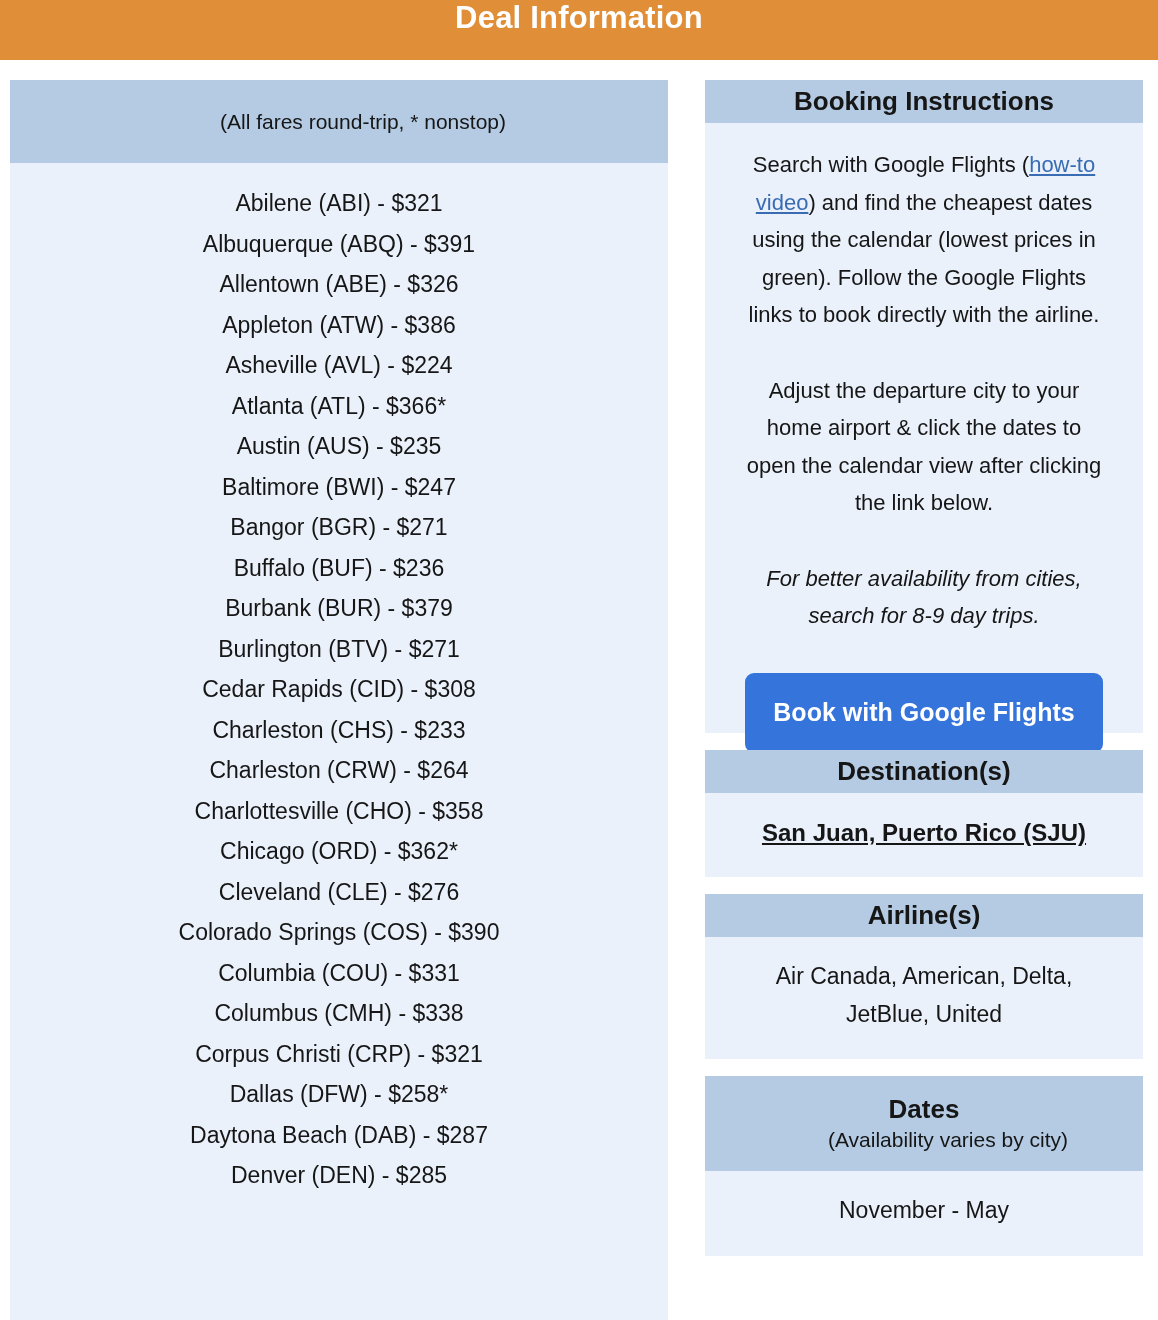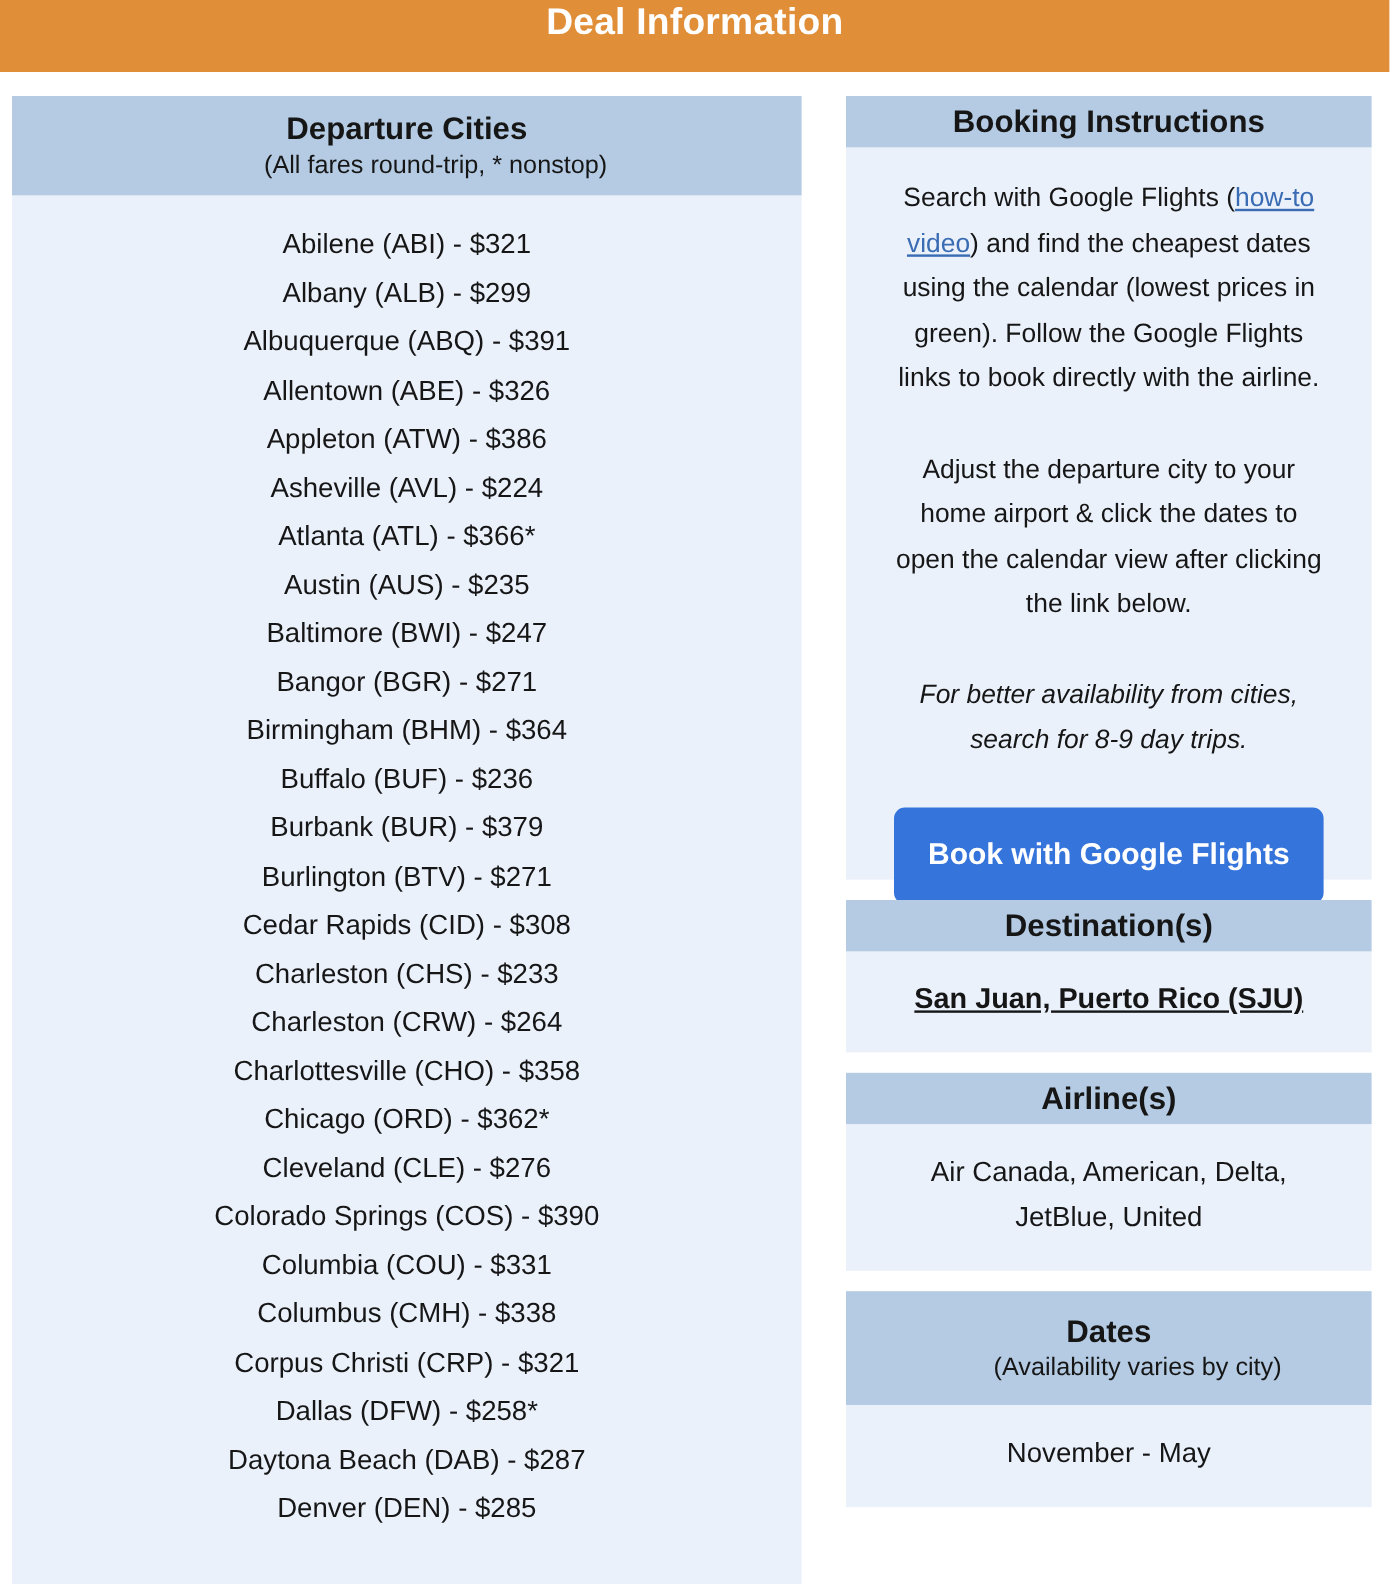--- a/index.html
+++ b/index.html
@@ -87,35 +87,32 @@
 <body>
 
 <header class="top-bar">
   <h1>Deal Information</h1>
 </header>
 
 <div class="columns">
 
   <section class="left-col panel">
     <div class="panel-header cities-header">
-      <div class="panel-title">Departure Cities</div>
       <div class="panel-subtitle">(All fares round-trip, * nonstop)</div>
     </div>
     <div class="panel-body cities-body">
         <div class="city-item">Abilene (ABI) - $321</div>
-        <div class="city-item">Albany (ALB) - $299</div>
         <div class="city-item">Albuquerque (ABQ) - $391</div>
         <div class="city-item">Allentown (ABE) - $326</div>
         <div class="city-item">Appleton (ATW) - $386</div>
         <div class="city-item">Asheville (AVL) - $224</div>
         <div class="city-item">Atlanta (ATL) - $366*</div>
         <div class="city-item">Austin (AUS) - $235</div>
         <div class="city-item">Baltimore (BWI) - $247</div>
         <div class="city-item">Bangor (BGR) - $271</div>
-        <div class="city-item">Birmingham (BHM) - $364</div>
         <div class="city-item">Buffalo (BUF) - $236</div>
         <div class="city-item">Burbank (BUR) - $379</div>
         <div class="city-item">Burlington (BTV) - $271</div>
         <div class="city-item">Cedar Rapids (CID) - $308</div>
         <div class="city-item">Charleston (CHS) - $233</div>
         <div class="city-item">Charleston (CRW) - $264</div>
         <div class="city-item">Charlottesville (CHO) - $358</div>
         <div class="city-item">Chicago (ORD) - $362*</div>
         <div class="city-item">Cleveland (CLE) - $276</div>
         <div class="city-item">Colorado Springs (COS) - $390</div>

